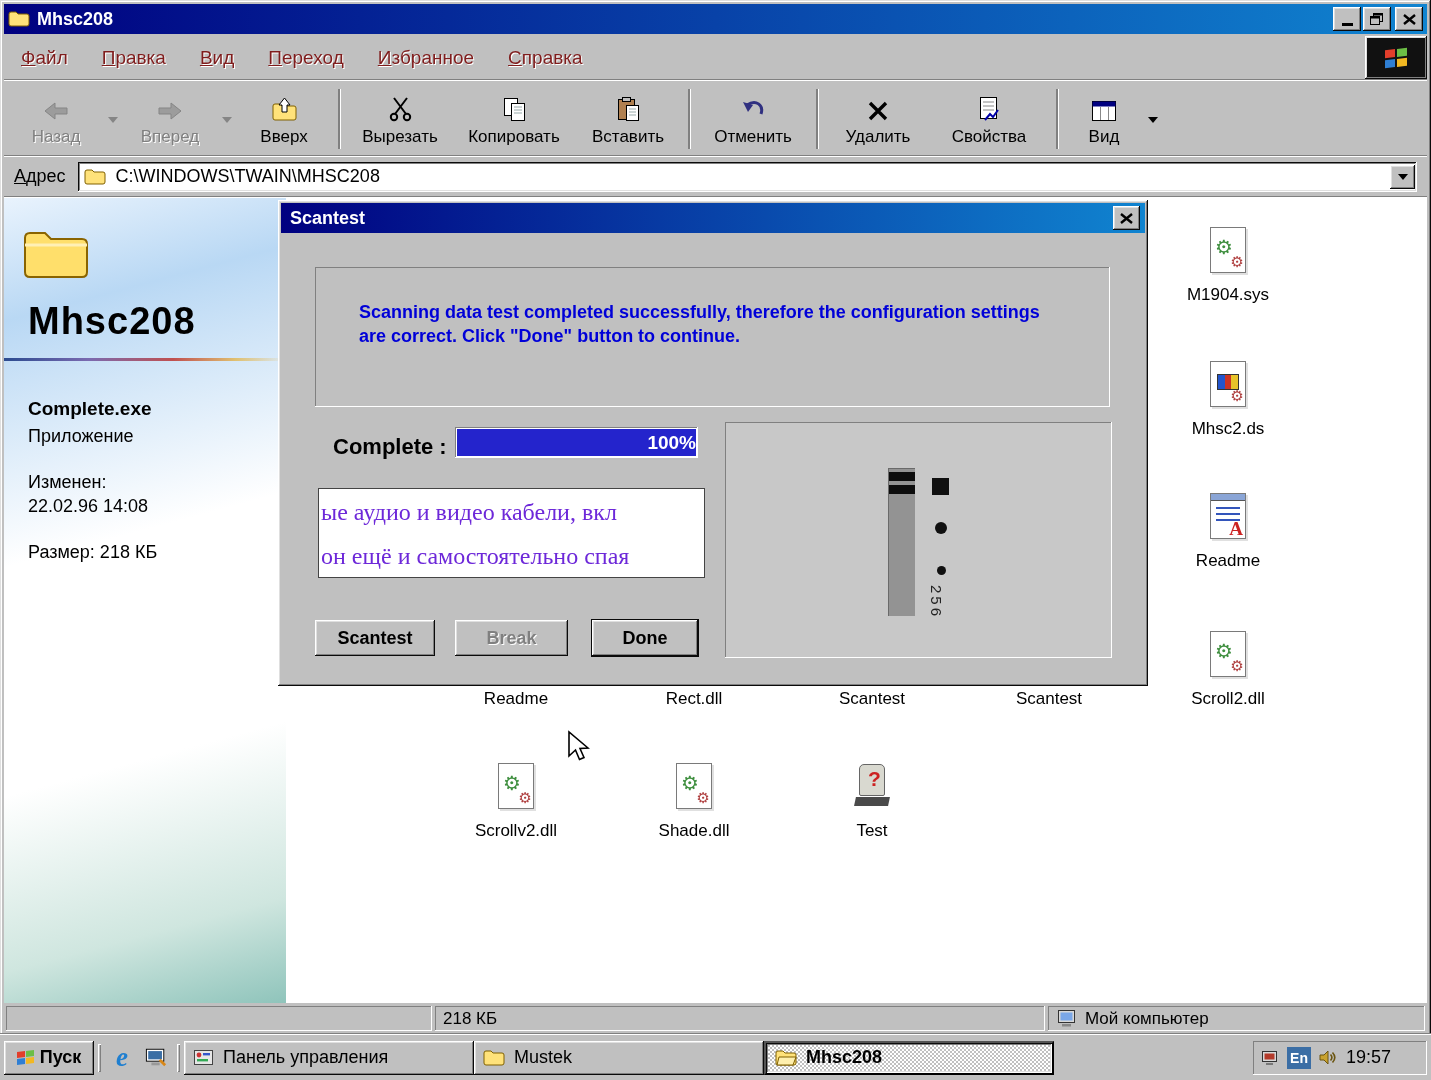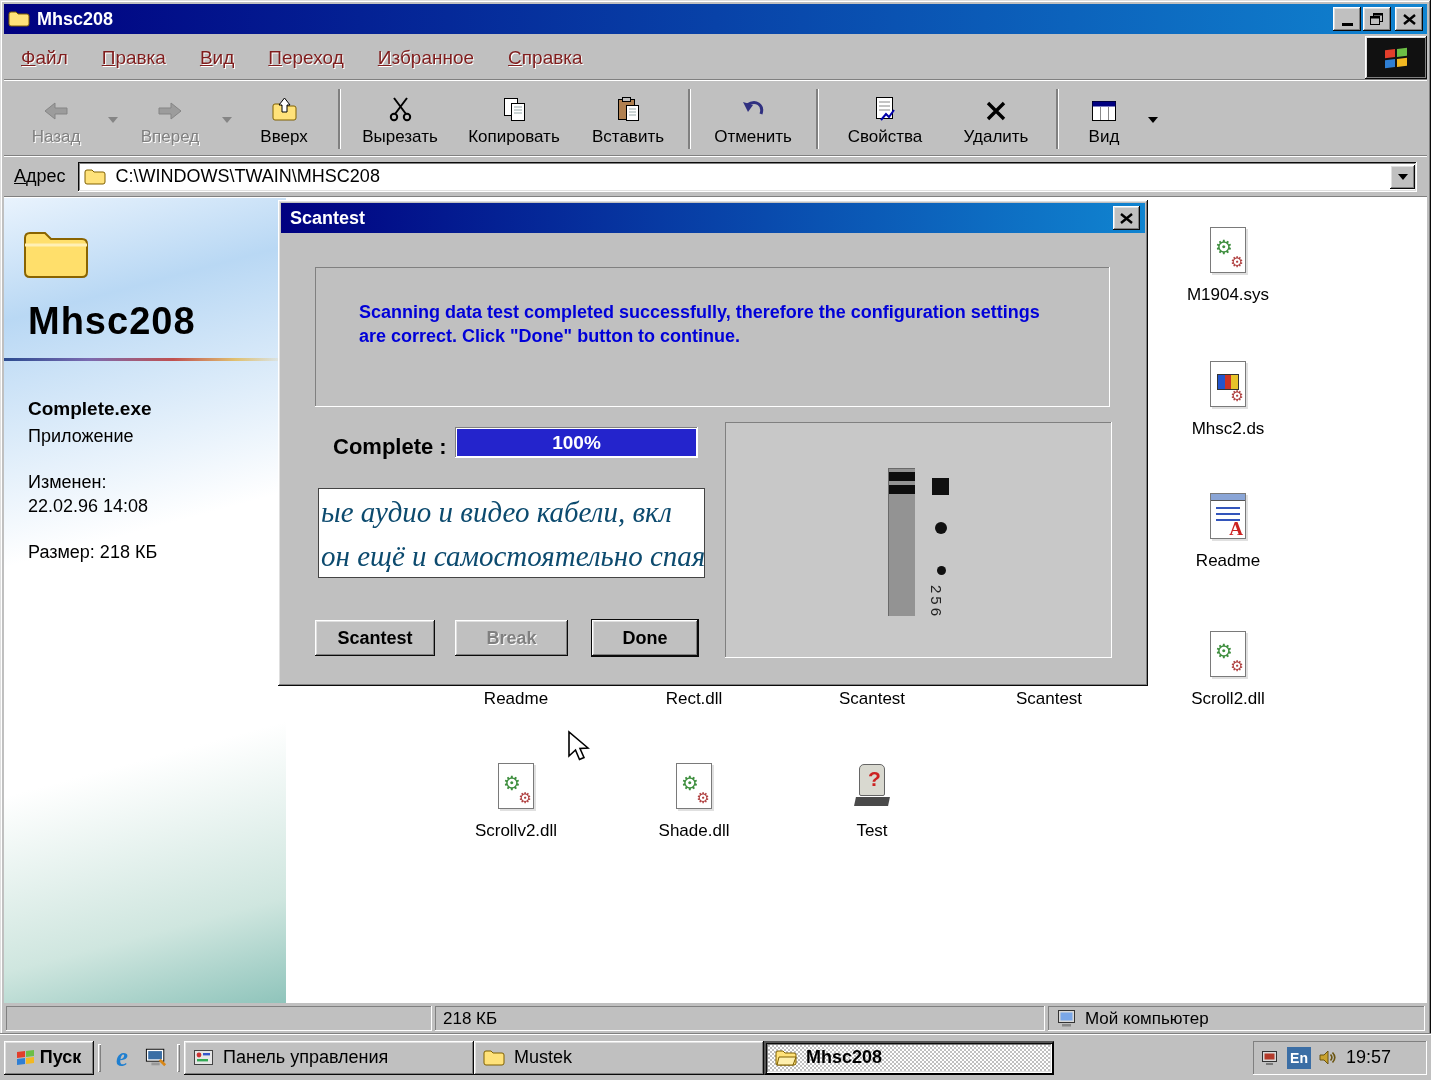--- a/index.html
+++ b/index.html
@@ -89,25 +89,25 @@
 
   
   #dialog{position:absolute;left:278px;top:200px;width:870px;height:486px;background:#c0c0c0;z-index:20;}
   #dlg-titlebar{position:absolute;left:3px;top:3px;right:3px;height:30px;
     background:linear-gradient(90deg,#000080,#1084d0);display:flex;align-items:center;padding:0 5px;}
   #dlg-titlebar .dlg-title{color:#fff;font-weight:bold;font-size:18px;margin-left:4px;flex:1;}
   #dlg-message{position:absolute;left:37px;top:55px;width:795px;height:140px;padding:33px 44px;margin-top:12px;}
   #dlg-message p{margin:0;color:#0000d8;font-weight:bold;font-size:18px;line-height:1.35;}
   #dlg-complete{position:absolute;left:55px;top:234px;font-size:22px;font-weight:bold;}
   #dlg-progress{position:absolute;left:177px;top:227px;width:243px;height:31px;background:#fff;padding:2px;}
-  #dlg-progress-fill{width:100%;height:100%;background:#2424cc;display:flex;align-items:center;justify-content:center;}
+  #dlg-progress-fill{width:100%;height:100%;background:#2424cc;display:flex;align-items:center;justify-content:flex-end;}
   #dlg-progress-fill span{color:#fff;font-weight:bold;font-size:19px;}
   #dlg-scan{position:absolute;left:40px;top:288px;width:387px;height:90px;background:#fff;border:1px solid #444;
     overflow:hidden;padding:1px 2px;}
-  .scan-line{font-family:"Liberation Serif",serif;font-size:29px;line-height:44px;white-space:nowrap;color:#0c4a6e;font-style:italic;}
+  .scan-line{font-family:"Liberation Serif",serif;font-size:24px;line-height:44px;white-space:nowrap;color:#6d28d9;}
   #dlg-cal{position:absolute;left:447px;top:222px;width:387px;height:236px;background:#c8c8c8;}
   #cal-bar{position:absolute;left:163px;top:46px;width:27px;height:148px;background:#939393;
     border-left:1px solid #6a6a6a;border-top:1px solid #6a6a6a;}
   #cal-bar .b1{position:absolute;left:0;top:3px;width:100%;height:9px;background:#0d0d0d;}
   #cal-bar .b2{position:absolute;left:0;top:16px;width:100%;height:9px;background:#0d0d0d;}
   #cal-square{position:absolute;left:207px;top:56px;width:17px;height:17px;background:#101010;}
   #cal-dot1{position:absolute;left:210px;top:100px;width:12px;height:12px;border-radius:50%;background:#101010;}
   #cal-dot2{position:absolute;left:212px;top:144px;width:9px;height:9px;border-radius:50%;background:#101010;}
   #cal-256{position:absolute;left:203px;top:163px;writing-mode:vertical-rl;font-size:15px;letter-spacing:3px;color:#222;}
   .dlg-btn{position:absolute;top:420px;height:36px;font-size:18px;font-weight:bold;font-family:inherit;}
@@ -264,38 +264,38 @@
           <svg width="26" height="24" viewBox="0 0 26 24">
             <path d="M7 7 C16 1 24 7 21 16" fill="none" stroke="#303080" stroke-width="3"></path>
             <path d="M3 4 L8 14 L13 7 Z" fill="#303080"></path>
           </svg>
         </div>
       <span>Отменить</span>
     </div>
 
     <div class="tsep"></div>
 
+    <div class="tool" style="width:104px">
+      <div class="icon-box">
+          <svg width="22" height="22" viewBox="0 0 22 22">
+            <path d="M3 3 L19 19 M19 3 L3 19" stroke="#000" stroke-width="3.4"></path>
+          </svg>
+        </div>
+      <span>Удалить</span>
+    </div>
+
     <div class="tool" style="width:118px">
       <div class="icon-box">
           <svg width="24" height="26" viewBox="0 0 24 26">
             <rect x="3.5" y="1.5" width="16" height="21" fill="#fff" stroke="#000"></rect>
             <path d="M6 6 h11 M6 10 h11 M6 14 h11" stroke="#888"></path>
             <path d="M8 24 l5 -6 3 3 5 -7" fill="none" stroke="#0000aa" stroke-width="2"></path>
           </svg>
         </div>
       <span>Свойства</span>
-    </div>
-
-    <div class="tool" style="width:104px">
-      <div class="icon-box">
-          <svg width="22" height="22" viewBox="0 0 22 22">
-            <path d="M3 3 L19 19 M19 3 L3 19" stroke="#000" stroke-width="3.4"></path>
-          </svg>
-        </div>
-      <span>Удалить</span>
     </div>
 
     <div class="tsep"></div>
 
     <div class="tool" style="width:76px">
       <div class="icon-box">
           <svg width="26" height="22" viewBox="0 0 26 22">
             <rect x="1.5" y="1.5" width="23" height="19" fill="#fff" stroke="#000"></rect>
             <rect x="1.5" y="1.5" width="23" height="5" fill="#000080"></rect>
             <path d="M9.5 7 V20 M17.5 7 V20" stroke="#888"></path>

